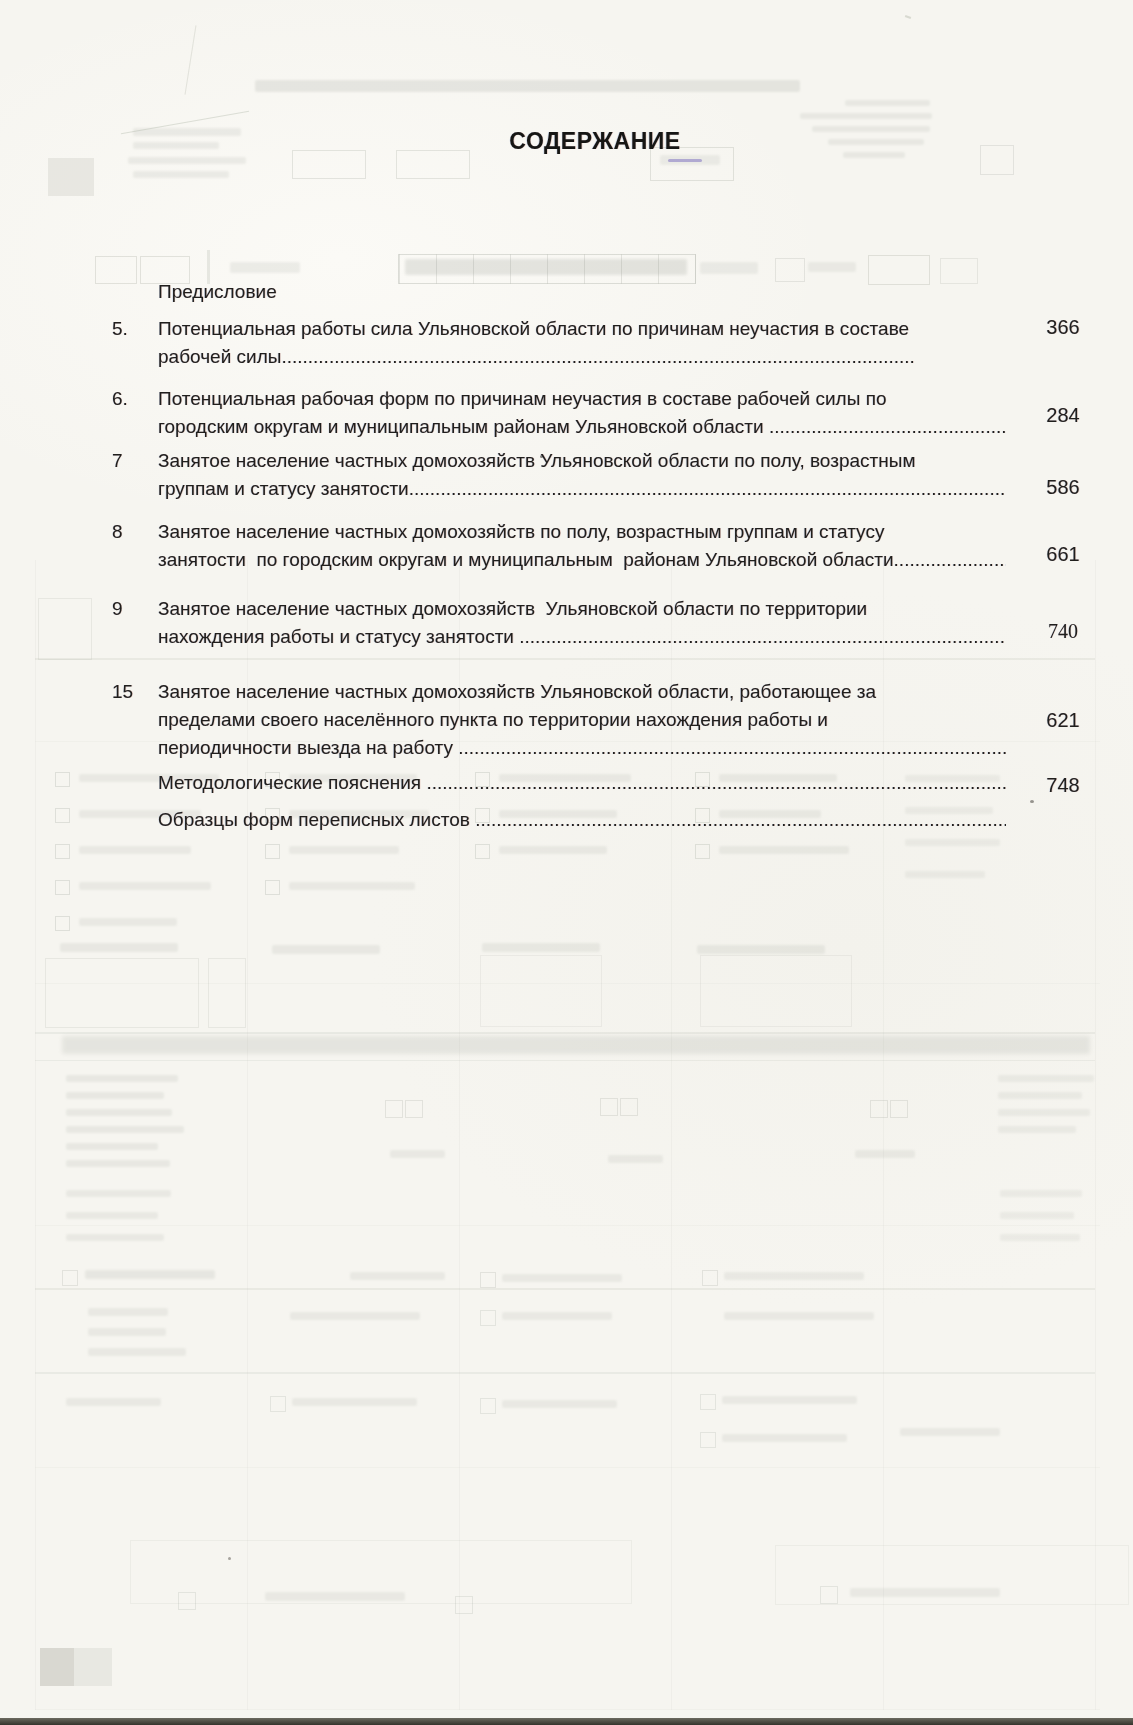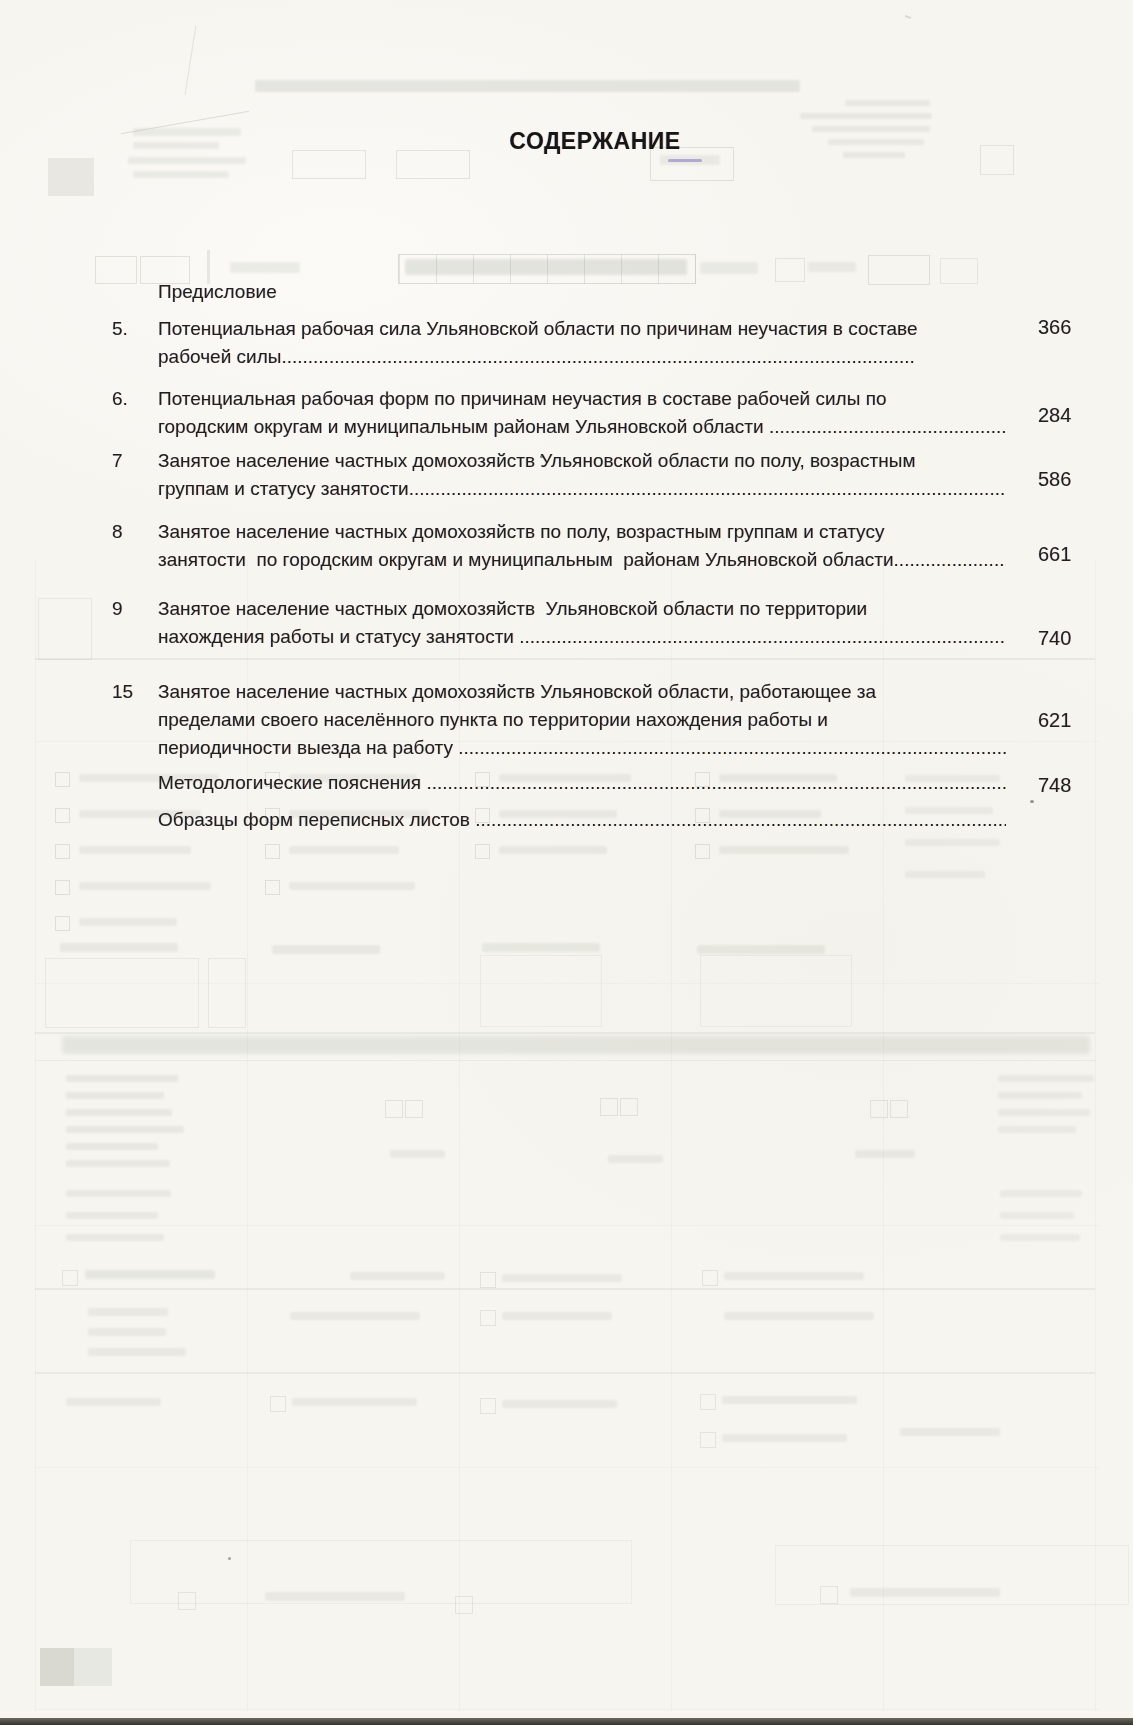--- a/index.html
+++ b/index.html
@@ -40,29 +40,29 @@
     text-shadow:.7px .3px 0 rgba(185,70,50,.22), -.7px -.3px 0 rgba(60,105,195,.22);
   }
   .title-underline{position:absolute;left:668px;top:159px;width:34px;height:3px;background:#8a7fc4;opacity:.6;border-radius:2px;}
 
   .toc{position:absolute;inset:0;font-size:19px;line-height:28px;}
   .toc .entry{position:absolute;left:0;width:1133px;}
   .toc .num{position:absolute;left:112px;width:46px;white-space:pre;
     text-shadow:.6px .3px 0 rgba(185,70,50,.2), -.6px -.3px 0 rgba(60,105,195,.2);}
   .toc .txt{position:absolute;left:158px;width:848px;white-space:pre;overflow:hidden;
     text-shadow:.6px .3px 0 rgba(185,70,50,.2), -.6px -.3px 0 rgba(60,105,195,.2);}
-  .toc .pg{position:absolute;left:1038px;width:50px;text-align:left;font-size:20px;
+  .toc .pg{position:absolute;left:1038px;width:50px;text-align:center;font-size:20px;
     text-shadow:.6px .3px 0 rgba(185,70,50,.2), -.6px -.3px 0 rgba(60,105,195,.2);}
 
   .e-pre{top:278px;}
   .e5{top:315px;} .e5 .pg{top:-2px;}
   .e6{top:385px;} .e6 .pg{top:16px;}
-  .e7{top:447px;} .e7 .pg{top:18px;}
+  .e7{top:447px;} .e7 .pg{top:26px;}
   .e8{top:518px;} .e8 .pg{top:22px;}
-  .e9{top:595px;} .e9 .pg{top:29px;}
+  .e9{top:595px;} .e9 .pg{top:22px;font-family:Liberation Serif, serif;}
   .e10{top:678px;} .e10 .pg{top:28px;}
   .e11{top:769px;} .e11 .pg{top:2px;}
   .e12{top:806px;}
 
   .bottom-edge{position:absolute;left:0;top:1718px;width:1133px;height:7px;
     background:linear-gradient(#6b695f,#35342c);}
 </style>
 </head>
 <body>
 
@@ -233,21 +233,21 @@
   <div class="title-underline"></div>
 
   <div class="toc">
 
     <div class="entry e-pre">
       <span class="txt">Предисловие</span>
     </div>
 
     <div class="entry e5">
       <span class="num">5.</span>
-      <span class="txt">Потенциальная рабочая сила Ульяновской области по причинам неучастия в составе
+      <span class="txt">Потенциальная работы сила Ульяновской области по причинам неучастия в составе
 рабочей силы........................................................................................................................</span>
       <span class="pg">366</span>
     </div>
 
     <div class="entry e6">
       <span class="num">6.</span>
       <span class="txt">Потенциальная рабочая форм по причинам неучастия в составе рабочей силы по
 городским округам и муниципальным районам Ульяновской области ........................................................................</span>
       <span class="pg">284</span>
     </div>

